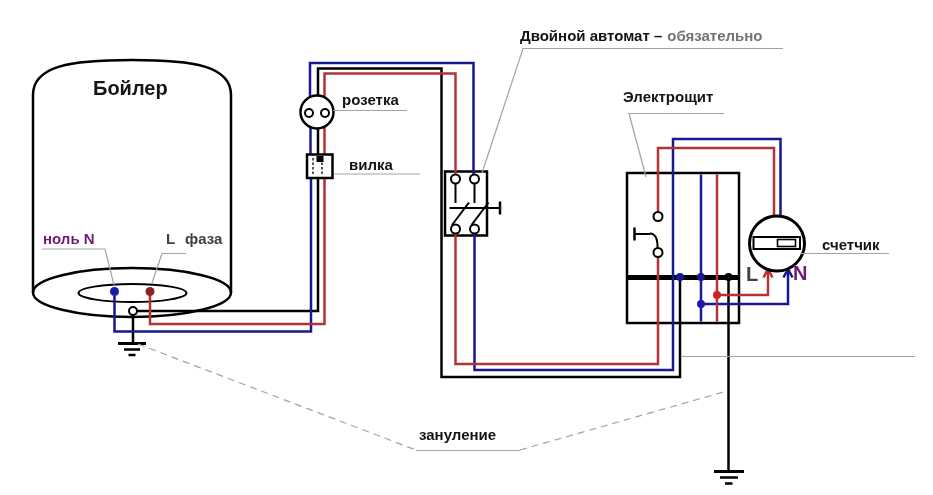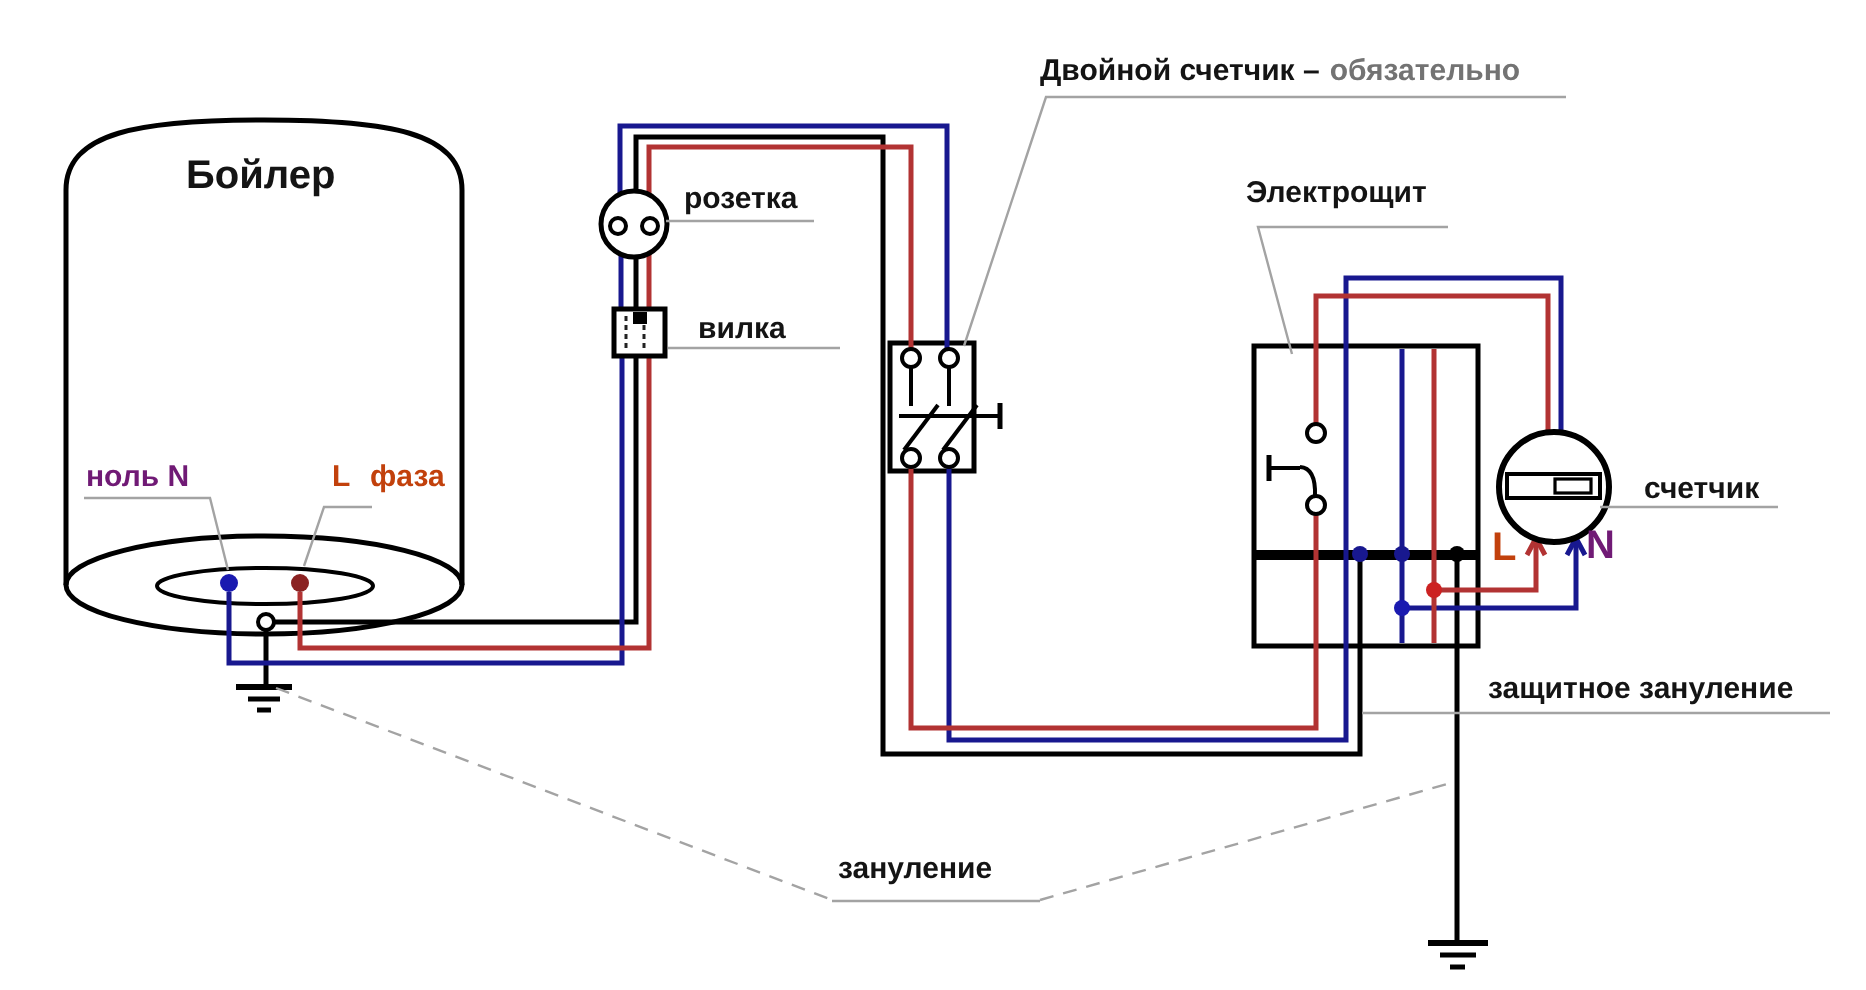--- a/index.html
+++ b/index.html
@@ -2,21 +2,21 @@
 <html><head>
 <meta charset="utf-8">
 <style>
   html,body { margin:0; padding:0; background:#ffffff; }
   .stage { position:relative; width:933px; height:495px; background:#ffffff; overflow:hidden;
            font-family:"Liberation Sans", sans-serif; }
   .stage svg { position:absolute; left:0; top:0; }
   .lbl { position:absolute; font:bold 15px "Liberation Sans",sans-serif; color:#141414; white-space:nowrap; }
   .lbl.big { font-size:20px; }
   .blue-t { color:#701a75; }
-  .red-t  { color:#c2410c; }
+  .red-t  { color:#404040; }
   .note-red { color:#737373; margin-left:5px; }
   .wsp { word-spacing:6px; }
 </style>
 </head>
 <body>
 
 <div class="stage">
 
 <svg width="933" height="495" viewBox="0 0 933 495">
 
@@ -137,21 +137,20 @@
     <line x1="138" y1="344" x2="416" y2="450" stroke-dasharray="7 5"></line>
     <line x1="520" y1="450" x2="727" y2="391" stroke-dasharray="7 5"></line>
   </g>
 </svg>
 
   <div class="lbl big" style="left:93px; top:77px;">Бойлер</div>
   <div class="lbl blue-t" style="left:43px; top:230px;">ноль N</div>
   <div class="lbl red-t wsp" style="left:166px; top:230px;">L фаза</div>
   <div class="lbl" style="left:342px; top:91px;">розетка</div>
   <div class="lbl" style="left:349px; top:156px;">вилка</div>
-  <div class="lbl" style="left:520px; top:27px;"><span>Двойной счетчик –</span><span class="note-red">обязательно</span></div>
+  <div class="lbl" style="left:520px; top:27px;"><span>Двойной автомат –</span><span class="note-red">обязательно</span></div>
   <div class="lbl" style="left:623px; top:88px;">Электрощит</div>
   <div class="lbl" style="left:822px; top:236px;">счетчик</div>
   <div class="lbl big red-t" style="left:746px; top:263px;">L</div>
   <div class="lbl big blue-t" style="left:793px; top:262px;">N</div>
-  <div class="lbl" style="left:744px; top:336px;">защитное зануление</div>
   <div class="lbl" style="left:419px; top:426px;">зануление</div>
 
 </div>
 
 </body></html>

